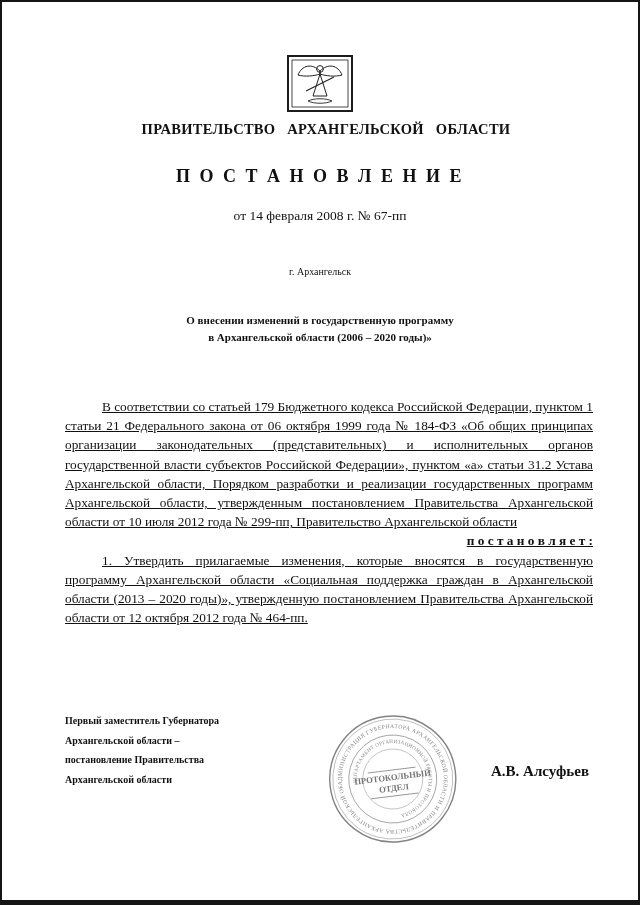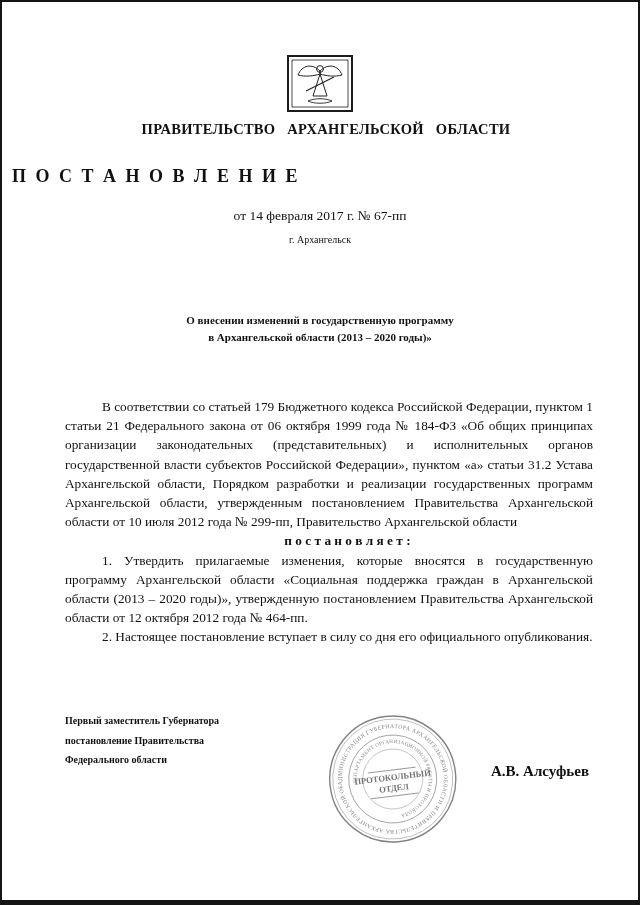--- a/index.html
+++ b/index.html
@@ -14,35 +14,35 @@
     overflow:hidden;
     font-family:"Liberation Serif","DejaVu Serif",serif;
     color:#111111;
   }
   .emblem{position:absolute;top:53px;left:50%;transform:translateX(-50%);}
   .org-name{
     position:absolute;top:119px;left:0;right:0;text-align:center;
     font-weight:700;font-size:14.5px;word-spacing:8px;letter-spacing:0.3px;padding-left:12px;
   }
   .doc-type{
-    position:absolute;top:164px;left:0;right:0;text-align:left;
-    font-weight:700;font-size:18px;letter-spacing:2.5px;margin-left:10px;
+    position:absolute;top:164px;left:0;right:0;text-align:center;
+    font-weight:700;font-size:18px;letter-spacing:2.5px;
   }
   .date-line{position:absolute;top:206px;left:0;right:0;text-align:center;font-size:13.5px;}
-  .place-line{position:absolute;top:232px;left:0;right:0;text-align:center;font-size:10px;}
+  .place-line{position:absolute;top:264px;left:0;right:0;text-align:center;font-size:10px;}
   .doc-title{
     position:absolute;top:310px;left:0;right:0;text-align:center;
     font-weight:700;font-size:11px;line-height:16.5px;
   }
   .body-text{
     position:absolute;top:395px;left:63px;width:528px;
-    font-size:13.3px;line-height:19.2px;text-align:justify;
+    font-size:13.3px;line-height:19.2px;text-align:justify;text-decoration:underline;
   }
   .body-text p{margin:0;text-indent:37px;}
-  .decree-line{font-weight:700;text-indent:0;margin:0;text-align:center;}
+  .decree-line{font-weight:700;text-indent:0;margin:0;text-align:right;}
   .sig-block{
     position:absolute;top:709px;left:63px;
     font-weight:700;font-size:10px;line-height:19.5px;
   }
   .sig-name{position:absolute;top:761px;left:489px;font-weight:700;font-size:15px;}
   .stamp{position:absolute;top:711px;left:325px;transform:rotate(-7deg);opacity:0.85;}
 </style>
 </head>
 <body>
 
@@ -61,39 +61,39 @@
       <path d="M33 19 L 26 41 L 40 41 Z" fill="none" stroke="#222" stroke-width="1"></path>
 
       <path d="M19 36 L 47 22" stroke="#222" stroke-width="1.2" fill="none"></path>
 
       <path d="M21 46 C 27 43, 39 43, 45 46 C 39 49, 27 49, 21 46 Z" fill="none" stroke="#222" stroke-width="0.9"></path>
     </svg>
   </div>
 
   <div class="org-name">ПРАВИТЕЛЬСТВО АРХАНГЕЛЬСКОЙ ОБЛАСТИ</div>
   <div class="doc-type">П О С Т А Н О В Л Е Н И Е</div>
-  <div class="date-line">от 14 февраля 2017 г. № 67-пп</div>
+  <div class="date-line">от 14 февраля 2008 г. № 67-пп</div>
   <div class="place-line">г. Архангельск</div>
 
   <div class="doc-title">
     <div>О внесении изменений в государственную программу</div>
-    <div>в Архангельской области (2013 – 2020 годы)»</div>
+    <div>в Архангельской области (2006 – 2020 годы)»</div>
   </div>
 
   <div class="body-text">
     <p>В соответствии со статьей 179 Бюджетного кодекса Российской Федерации, пунктом 1 статьи 21 Федерального закона от 06 октября 1999 года № 184-ФЗ «Об общих принципах организации законодательных (представительных) и исполнительных органов государственной власти субъектов Российской Федерации», пунктом «а» статьи 31.2 Устава Архангельской области, Порядком разработки и реализации государственных программ Архангельской области, утвержденным постановлением Правительства Архангельской области от 10 июля 2012 года № 299-пп, Правительство Архангельской области</p>
     <p class="decree-line">п о с т а н о в л я е т :</p>
     <p>1. Утвердить прилагаемые изменения, которые вносятся в государственную программу Архангельской области «Социальная поддержка граждан в Архангельской области (2013 – 2020 годы)», утвержденную постановлением Правительства Архангельской области от 12 октября 2012 года № 464-пп.</p>
-    <p>2. Настоящее постановление вступает в силу со дня его официального опубликования.</p>
   </div>
 
   <div class="sig-block">
     <div>Первый заместитель Губернатора</div>
+    <div>Архангельской области –</div>
     <div>постановление Правительства</div>
-    <div>Федерального области</div>
+    <div>Архангельской области</div>
   </div>
   <div class="sig-name">А.В. Алсуфьев</div>
 
   <div class="stamp">
     <svg width="132" height="132" viewBox="0 0 132 132">
       <defs>
         <path id="ringOuter" d="M 66,66 m -51,0 a 51,51 0 1,1 102,0 a 51,51 0 1,1 -102,0"></path>
         <path id="ringInner" d="M 66,66 m -36,0 a 36,36 0 1,1 72,0 a 36,36 0 1,1 -72,0"></path>
       </defs>
       <circle cx="66" cy="66" r="63" fill="none" stroke="#6e6e6e" stroke-width="1.4"></circle>

